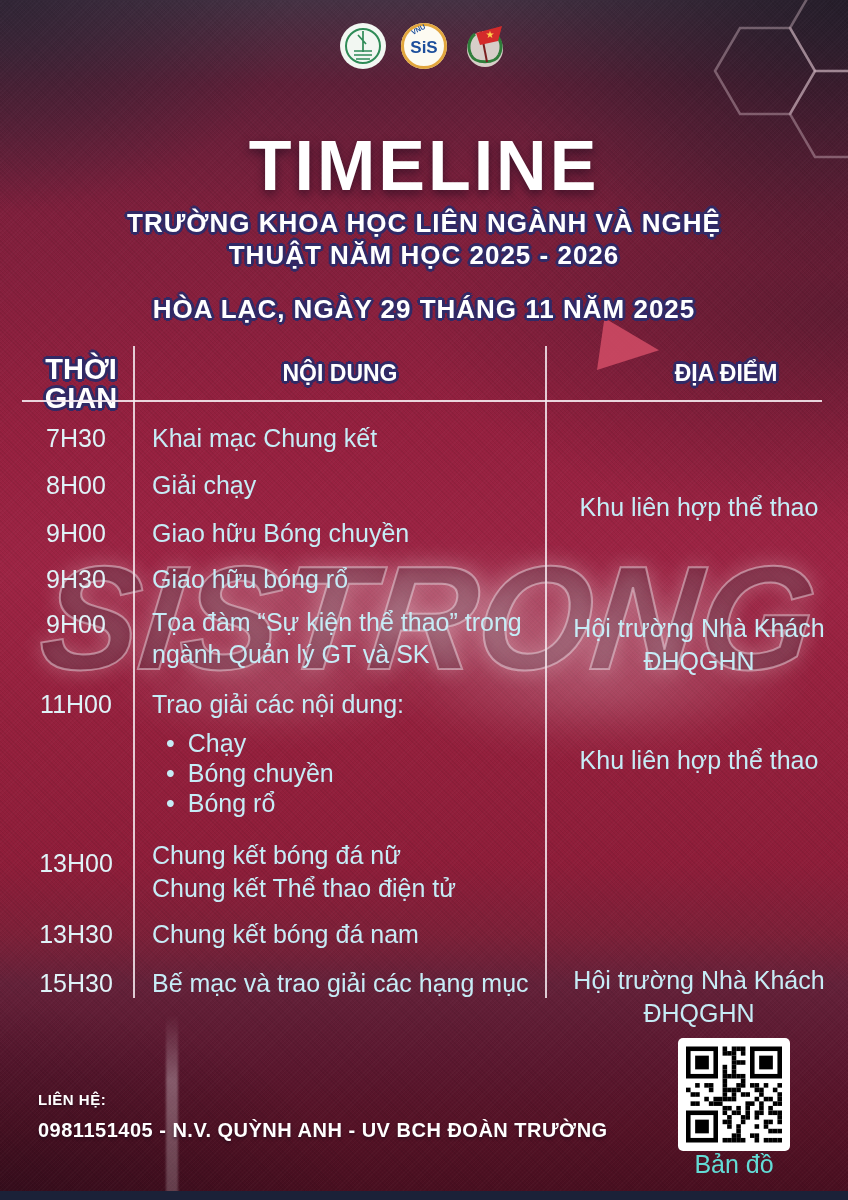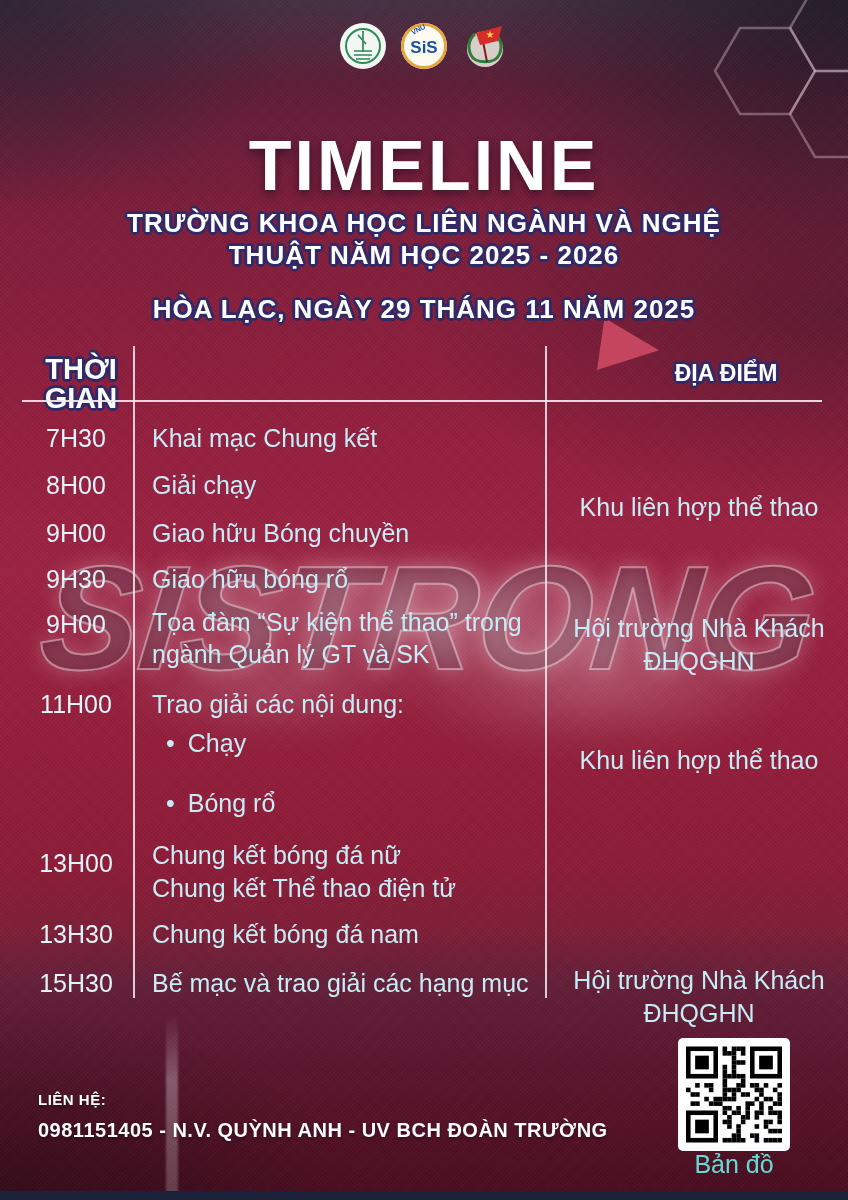--- a/index.html
+++ b/index.html
@@ -149,20 +149,21 @@
 
   <h1 class="abs title">TIMELINE</h1>
   <div class="abs subtitle sub2 outlined">TRƯỜNG KHOA HỌC LIÊN NGÀNH VÀ NGHỆ</div>
   <div class="abs subtitle sub3 outlined">THUẬT NĂM HỌC 2025 - 2026</div>
   <div class="abs dateline outlined">HÒA LẠC, NGÀY 29 THÁNG 11 NĂM 2025</div>
 
   <div class="abs h-time outlined">
     <div>THỜI</div>
     <div>GIAN</div>
   </div>
+  <div class="abs h-content outlined">NỘI DUNG</div>
   <div class="abs h-location outlined">ĐỊA ĐIỂM</div>
   <div class="abs hline"></div>
   <div class="abs vline v1"></div>
   <div class="abs vline v2"></div>
 
   <div class="abs time t-r1">7H30</div>
   <div class="abs cell c-r1">Khai mạc Chung kết</div>
 
   <div class="abs time t-r2">8H00</div>
   <div class="abs cell c-r2">Giải chạy</div>
@@ -178,20 +179,23 @@
   <div class="abs time t-r5">9H00</div>
   <div class="abs cell c-r5a">Tọa đàm “Sự kiện thể thao” trong</div>
   <div class="abs cell c-r5b">ngành Quản lý GT và SK</div>
   <div class="abs loc loc2a">Hội trường Nhà Khách</div>
   <div class="abs loc loc2b">ĐHQGHN</div>
 
   <div class="abs time t-r6">11H00</div>
   <div class="abs cell c-r6">Trao giải các nội dung:</div>
   <div class="abs bullet b1">
       <span>Chạy</span>
+    </div>
+  <div class="abs bullet b2">
+      <span>Bóng chuyền</span>
     </div>
   <div class="abs bullet b3">
       <span>Bóng rổ</span>
     </div>
   <div class="abs loc loc3">Khu liên hợp thể thao</div>
 
   <div class="abs time t-r7">13H00</div>
   <div class="abs cell c-r7a">Chung kết bóng đá nữ</div>
   <div class="abs cell c-r7b">Chung kết Thể thao điện tử</div>
 

